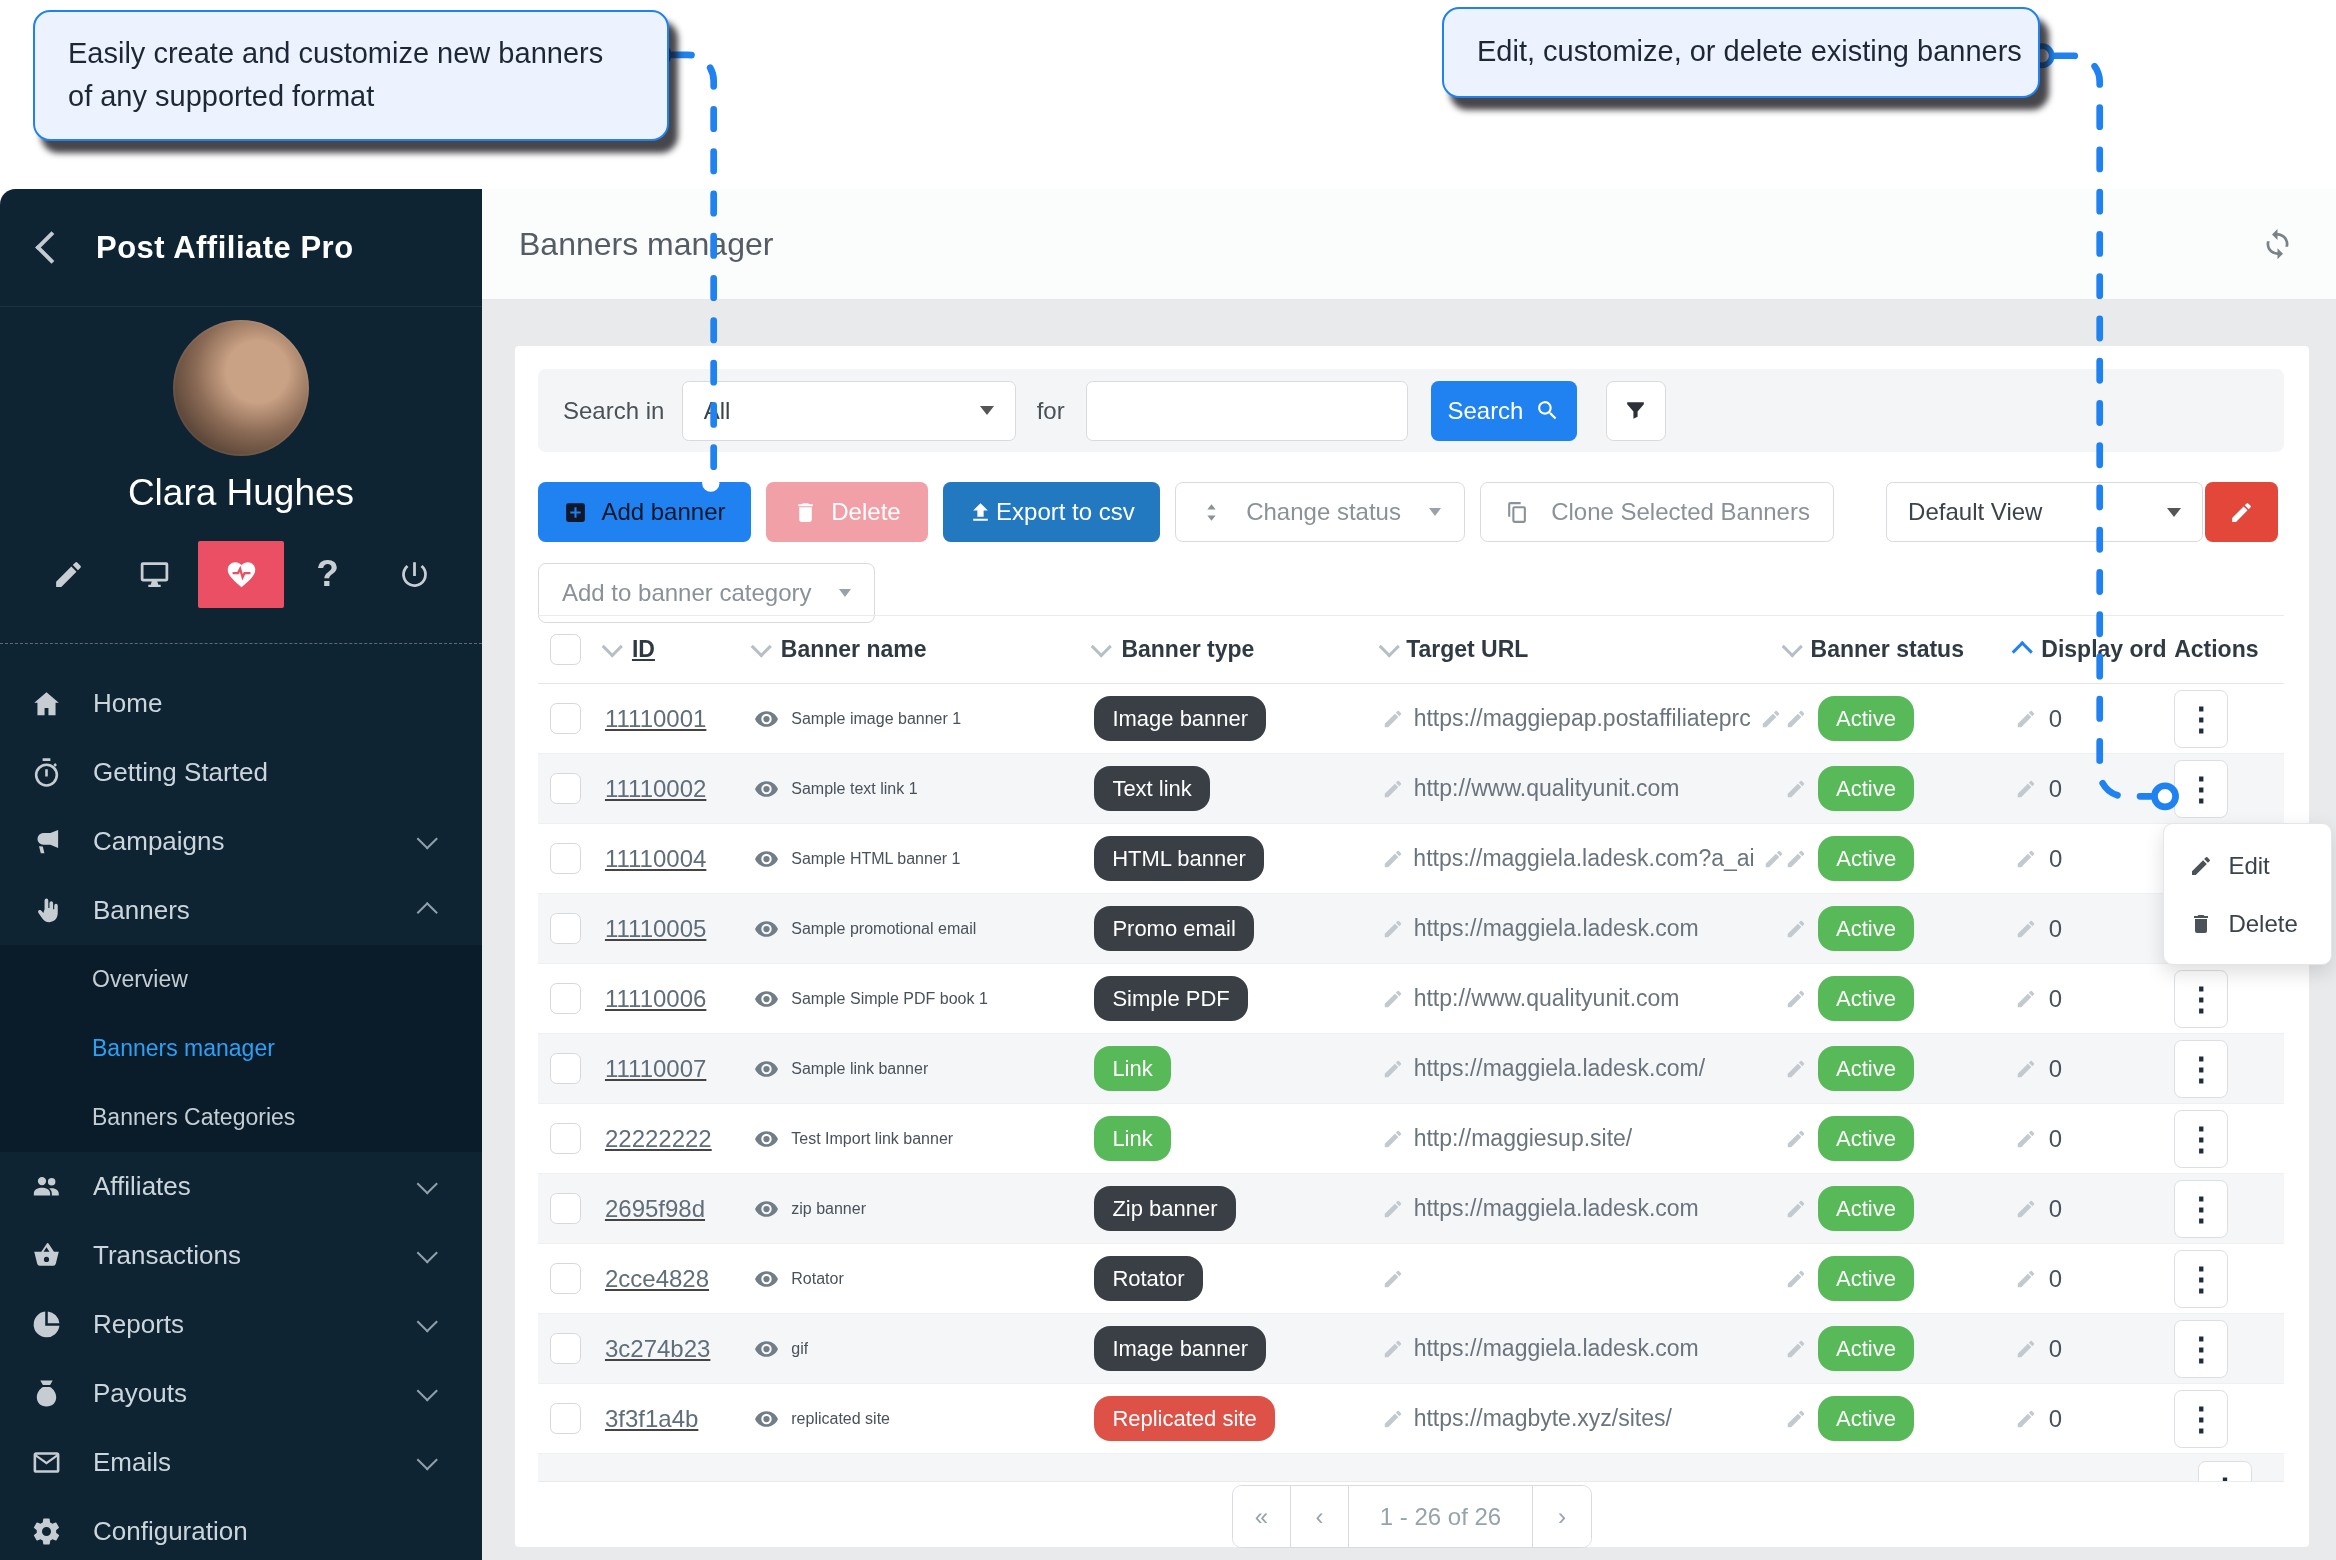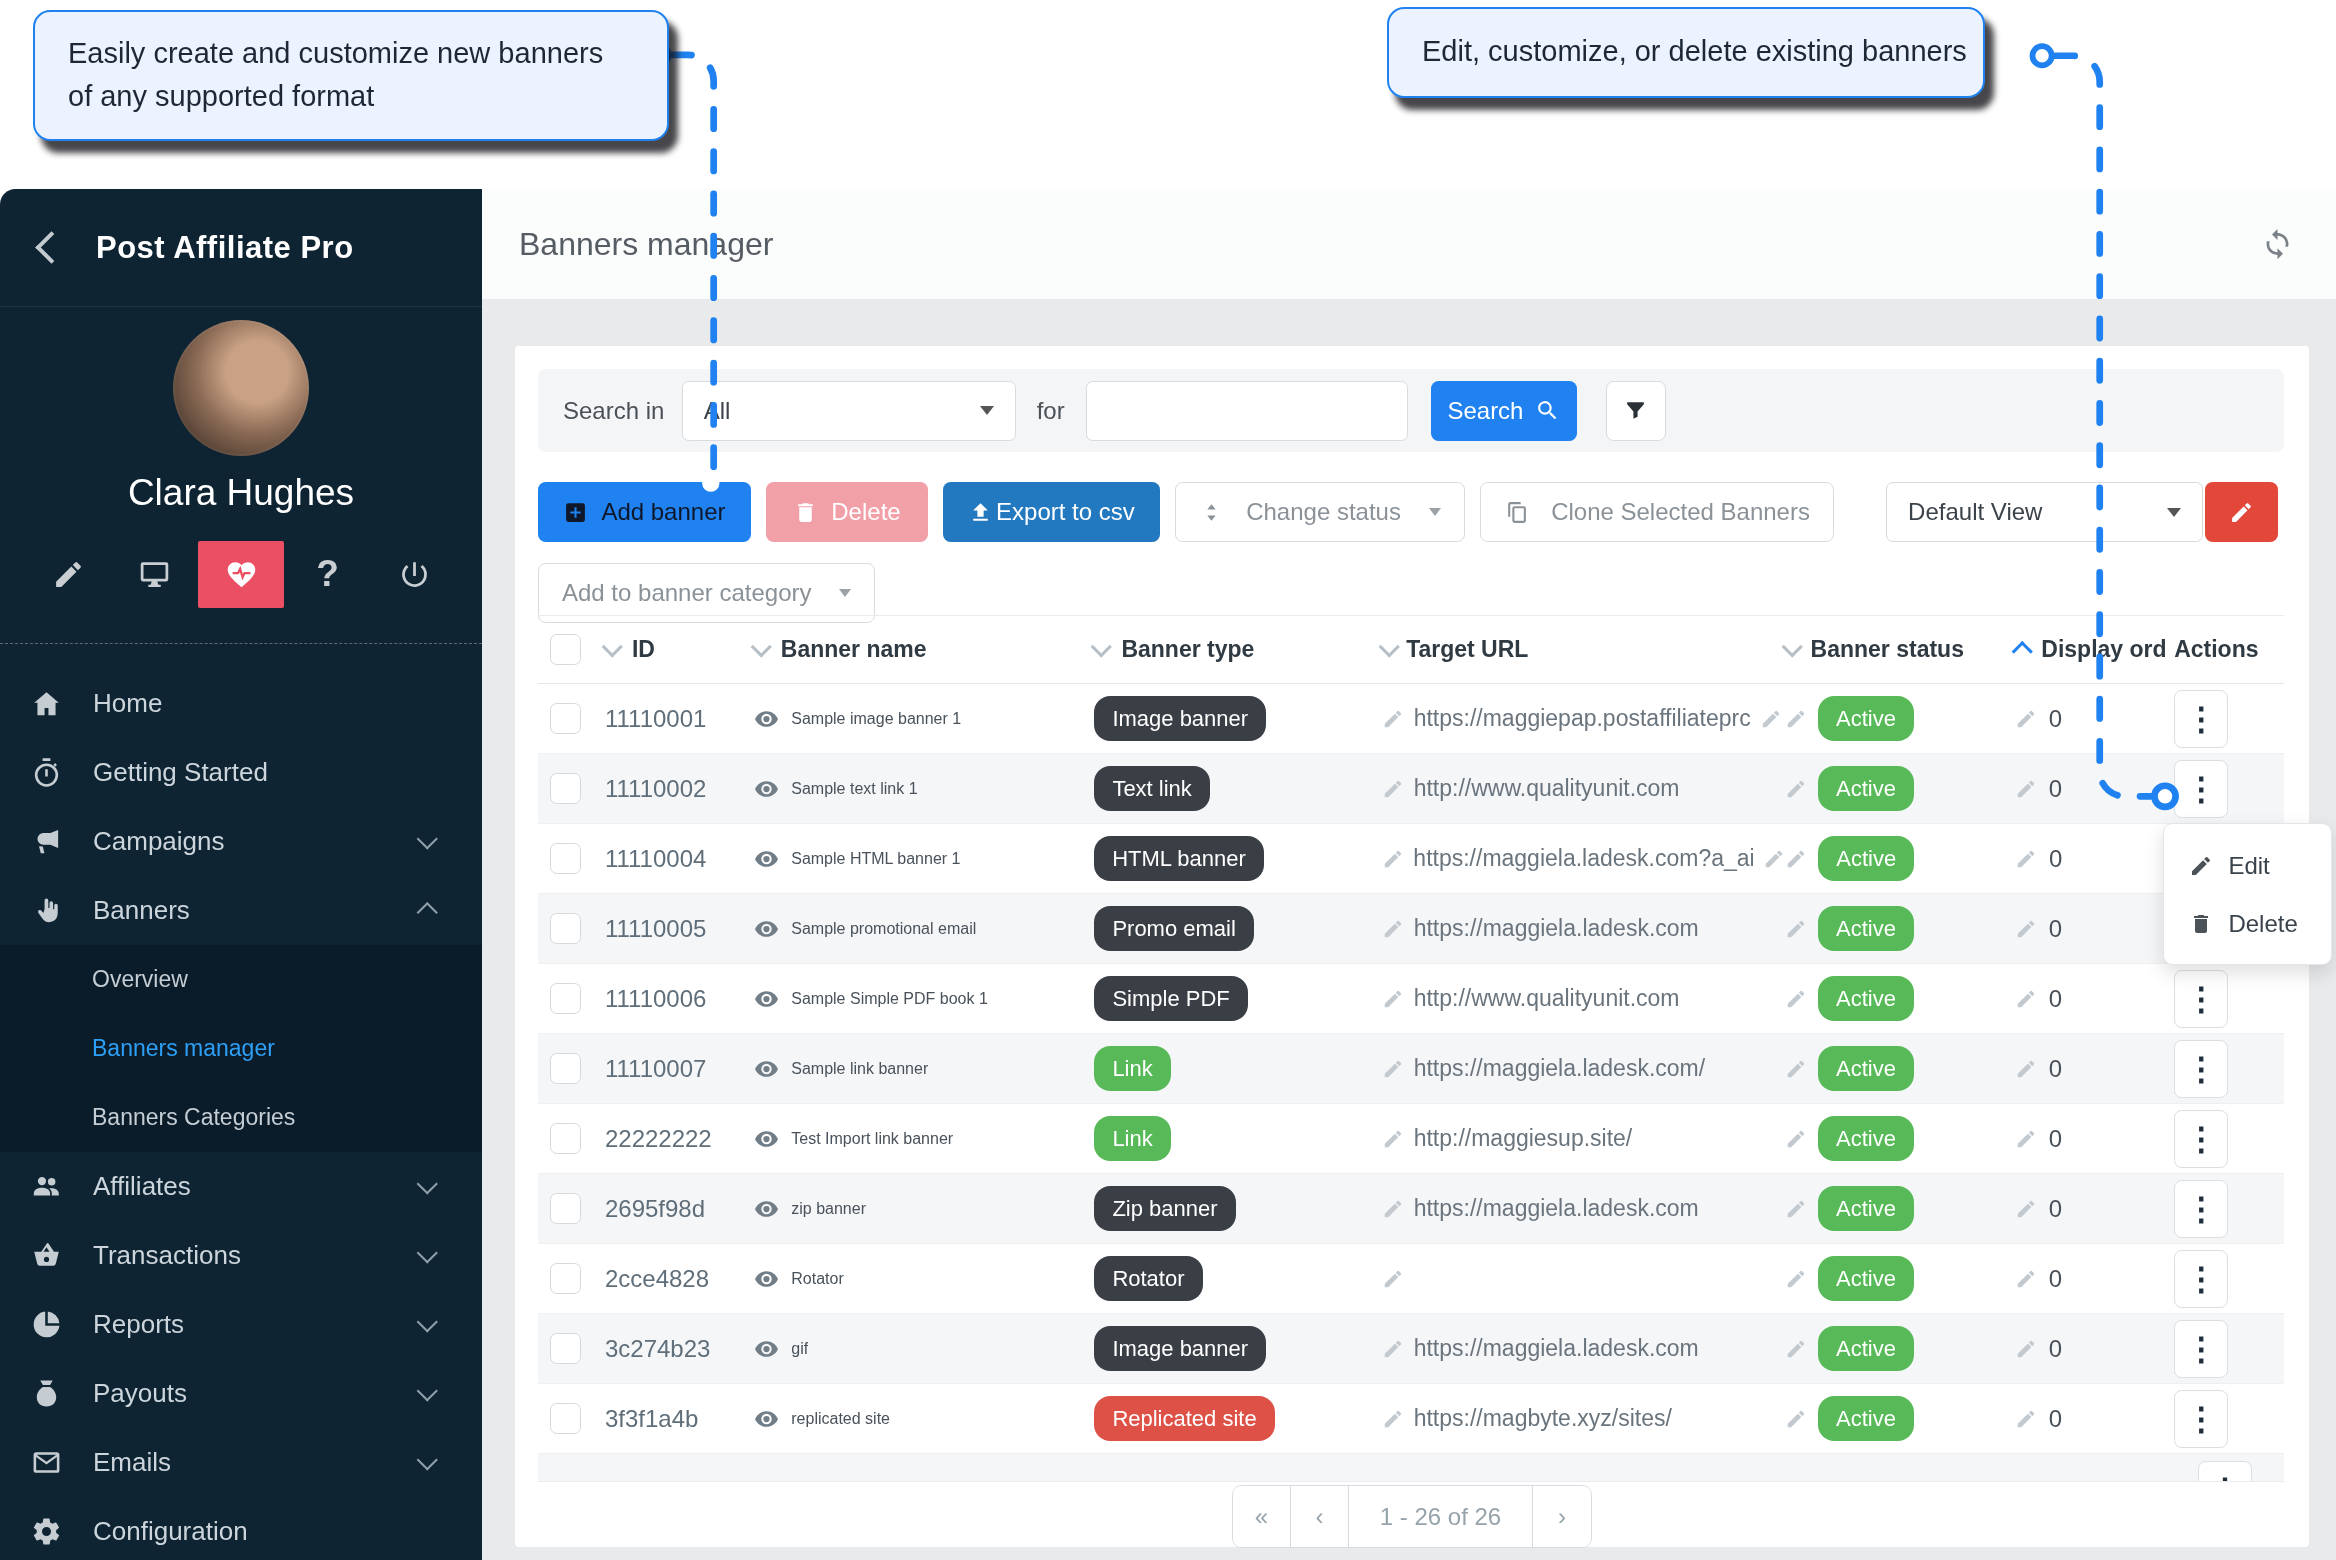--- a/index.html
+++ b/index.html
@@ -77,21 +77,21 @@
   .toolbar2{position:absolute;left:23px;top:217px;}
 
   
   .table{position:absolute;left:23px;right:25px;top:269px;}
   .tr{display:flex;align-items:center;height:69px;border-bottom:1px solid #eef0f2;}
   .tr.head{height:67px;border-top:1px solid #e9ebee;border-bottom:1px solid #e4e7ea;}
   .tr.stripe{background:#f5f6f8;}
   .td,.th{display:flex;align-items:center;box-sizing:border-box;}
   .th{font-size:23px;font-weight:bold;color:#303a43;gap:12.5px;white-space:nowrap;}
   .c-cb{width:67px;padding-left:11.5px;}
-  .c-id{width:149px;}
+  .c-id{width:149px;text-decoration:underline;}
   .c-name{width:341px;gap:12.5px;}
   .c-type{width:288px;}
   .c-url{width:403px;gap:9.6px;}
   .c-status{width:231px;gap:11.5px;}
   .c-ord{width:159px;gap:11.5px;}
   .c-actions{width:110px;}
   .sortchev{width:11.5px;height:11.5px;border-right:3.4px solid #b7bfc6;border-bottom:3.4px solid #b7bfc6;flex:none;}
   .sortchev.down{transform:rotate(45deg) translate(-1.9px,-1.9px);}
   .sortchev.up-active{transform:rotate(-135deg) translate(-1.9px,-1.9px);border-color:var(--accent);}
   .checkbox{width:29px;height:29px;background:#fff;border:1.9px solid #d5d9dd;border-radius:6.7px;cursor:pointer;flex:none;}
@@ -125,21 +125,21 @@
     border-radius:9.6px;box-shadow:0 7.7px 19px rgba(0,0,0,.13);z-index:50;padding-top:13.4px;box-sizing:border-box;}
   .ctx-item{height:58px;display:flex;align-items:center;padding-left:25px;gap:15.4px;font-size:24px;color:#3a424b;cursor:pointer;}
   .ctx-item svg{width:24px;height:24px;color:#4b5258;}
 
   
   .overlay{position:absolute;left:0;top:0;width:2336px;height:1560px;pointer-events:none;z-index:60;}
   .tooltip{position:absolute;background:#edf3fe;border:2.9px solid var(--accent);border-radius:17.3px;
     display:flex;align-items:center;font-size:29px;color:#1d2736;line-height:1.5;z-index:70;
     box-shadow:8.6px 11.5px 6.7px rgba(18,18,24,.78);padding:0 33px;box-sizing:border-box;}
   .tooltip-left{left:33px;top:9.6px;width:636px;height:131px;}
-  .tooltip-right{left:1387px;top:6.7px;width:598px;height:91px;white-space:nowrap;}
+  .tooltip-right{left:1442px;top:6.7px;width:598px;height:91px;white-space:nowrap;}
 </style>
 </head>
 <body>
 
 <div class="sidebar">
   <div class="sb-header">
     <span class="back"></span>
     <span class="sb-title">Post Affiliate Pro</span>
   </div>
   <div class="avatar"></div>

